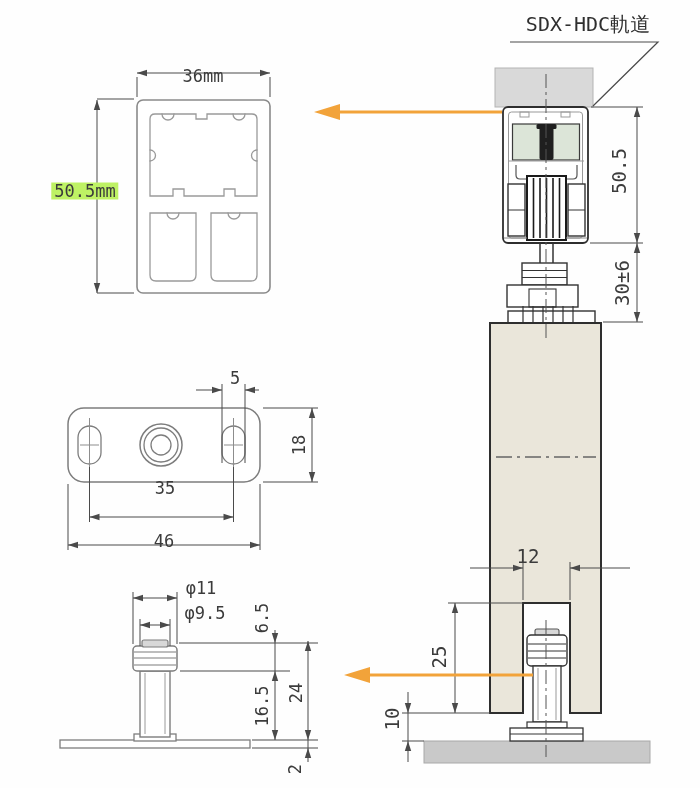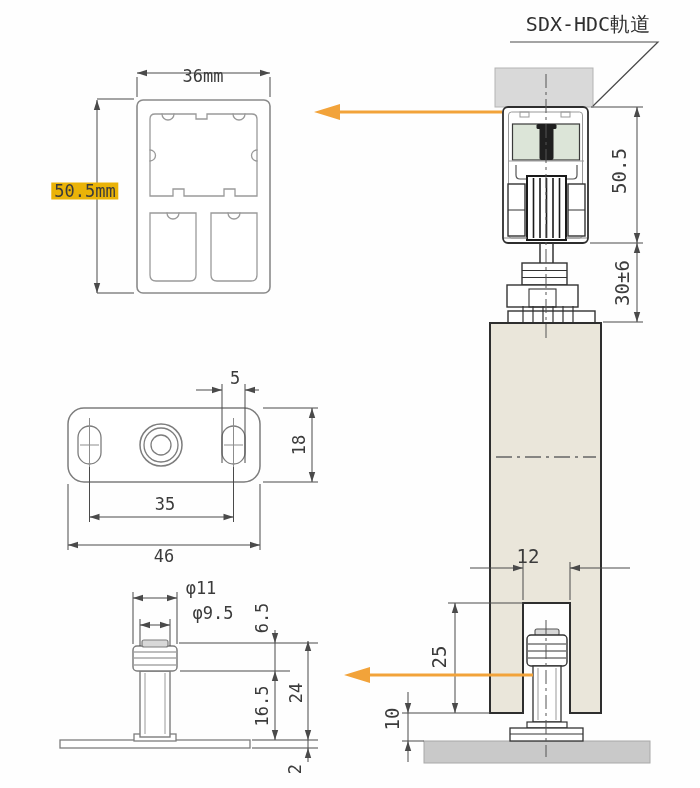--- a/index.html
+++ b/index.html
@@ -2,21 +2,21 @@
 <html><head>
 <meta charset="utf-8">
 <style>
   html,body{margin:0;padding:0;background:#ffffff;}
   #stage{position:relative;width:700px;height:788px;background:#fefefe;overflow:hidden;
          font-family:"DejaVu Sans Mono","Liberation Mono",monospace;text-decoration:underline;}
   #art{position:absolute;top:0;left:0;}
   .lbl{position:absolute;transform:translate(-50%,-50%);font-size:17px;color:#3b3b3b;
        white-space:nowrap;line-height:1;letter-spacing:0;}
   .rot{transform:translate(-50%,-50%) rotate(-90deg);}
-  .bg{background:#eab308;padding:0 3px;}
+  .bg{background:#bef264;padding:0 3px;}
   .lg{font-size:19px;}
   .title{font-size:20px;color:#2f2f2f;}
 </style>
 </head>
 <body>
 
 <div id="stage">
 
 <svg id="art" width="700" height="788" viewBox="0 0 700 788">
 
@@ -221,25 +221,25 @@
   </g>
 </svg>
 
 <div class="lbl title" style="left:588px;top:24px;">SDX-HDC軌道</div>
 
 <div class="lbl" style="left:203px;top:76px;">36mm</div>
 <div class="lbl bg" style="left:85px;top:191px;">50.5mm</div>
 
 <div class="lbl" style="left:235px;top:378px;">5</div>
 <div class="lbl rot" style="left:299px;top:445px;">18</div>
-<div class="lbl" style="left:165px;top:504px;">35</div>
-<div class="lbl" style="left:164px;top:556px;">46</div>
+<div class="lbl" style="left:165px;top:488px;">35</div>
+<div class="lbl" style="left:164px;top:541px;">46</div>
 
 <div class="lbl" style="left:201px;top:588px;">φ11</div>
-<div class="lbl" style="left:205px;top:613px;margin-left:8px;">φ9.5</div>
+<div class="lbl" style="left:205px;top:613px;">φ9.5</div>
 <div class="lbl rot" style="left:262px;top:618px;">6.5</div>
 <div class="lbl rot" style="left:262px;top:706px;">16.5</div>
 <div class="lbl rot" style="left:296px;top:693px;">24</div>
 <div class="lbl rot" style="left:295px;top:769px;">2</div>
 
 <div class="lbl rot lg" style="left:619px;top:171px;">50.5</div>
 <div class="lbl rot lg" style="left:622px;top:283px;">30±6</div>
 <div class="lbl lg" style="left:528px;top:556px;">12</div>
 <div class="lbl rot lg" style="left:439px;top:657px;">25</div>
 <div class="lbl rot lg" style="left:392px;top:719px;">10</div>

